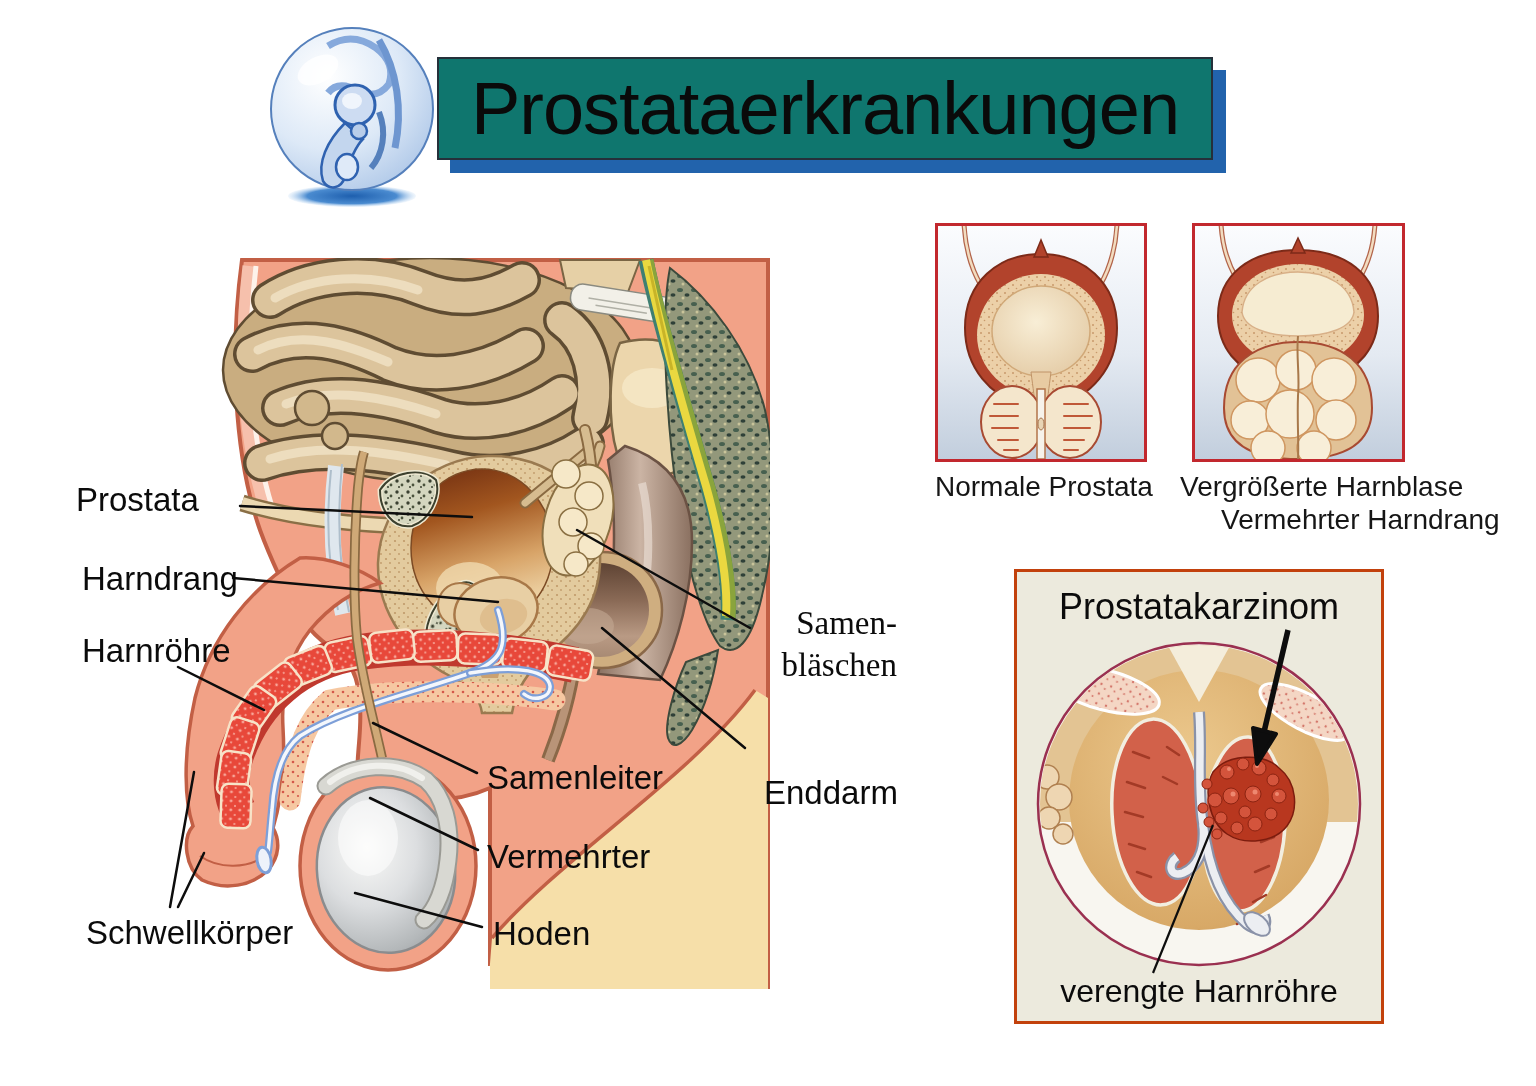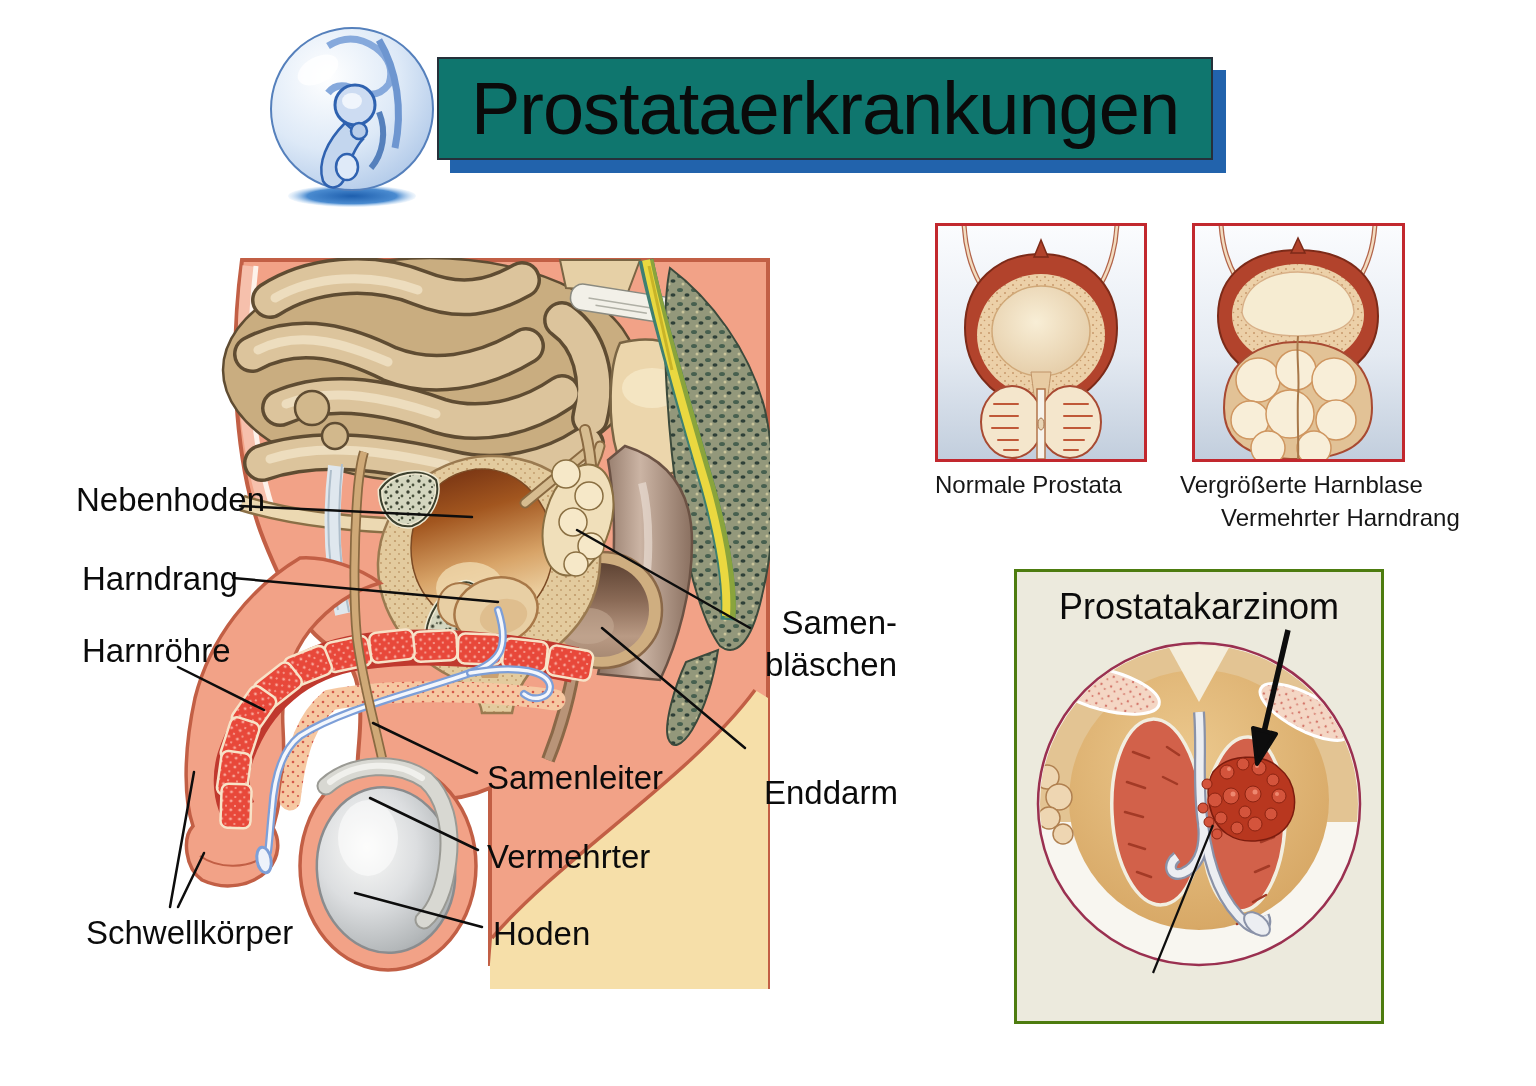--- a/index.html
+++ b/index.html
@@ -11,28 +11,28 @@
   
   #title-box{
     left:437px;top:57px;width:776px;height:103px;box-sizing:border-box;
     background:#0f766e;border:2px solid #25303a;
     box-shadow:13px 13px 0 0 #2263ac;
     display:flex;align-items:center;justify-content:center;
   }
   #title-box .t{font-size:74px;letter-spacing:-1px;color:#0a0a0a;white-space:nowrap;}
   
   .lbl{font-size:33px;line-height:1.25;color:#0b0b0b;white-space:nowrap;}
-  .lbl2{font-size:33px;line-height:1.28;color:#0b0b0b;text-align:right;}
+  .lbl2{font-size:33px;line-height:1.28;color:#0b0b0b;text-align:right;font-family:Liberation Serif, serif;}
   
   .frame{box-sizing:border-box;border:3px solid #c2282e;background:#fff;}
-  .cap{font-size:24px;color:#161616;white-space:nowrap;}
+  .cap{font-size:28px;color:#161616;text-align:center;white-space:nowrap;}
   
   #carc-box{
     left:1014px;top:569px;width:370px;height:455px;box-sizing:border-box;
-    border:3px solid #4d7c0f;background:#eceadd;
+    border:3px solid #c2410c;background:#eceadd;
   }
   #carc-title{left:0;top:14px;width:364px;text-align:center;font-size:36px;color:#0b0b0b;}
   #carc-label{left:0;top:401px;width:364px;text-align:center;font-size:32px;color:#0b0b0b;}
   svg{display:block;}
 </style>
 </head>
 <body>
 
 <svg class="abs" style="left:266px;top:18px" width="172" height="192" viewBox="0 0 172 192" aria-hidden="true">
   <defs>
@@ -308,21 +308,21 @@
     <path d="M40,649 L64,514"></path>
     <path d="M48,649 L74,595"></path>
     <path d="M347,515 L243,465"></path>
     <path d="M348,592 L240,540"></path>
     <path d="M352,669 L225,635"></path>
     <path d="M447,272 L620,370"></path>
     <path d="M472,370 L615,490"></path>
   </g>
 </svg>
 
-<div class="abs lbl" style="left:76px;top:479px">Nebenhoden</div>
+<div class="abs lbl" style="left:76px;top:479px">Prostata</div>
 <div class="abs lbl" style="left:82px;top:558px">Harndrang</div>
 <div class="abs lbl" style="left:82px;top:630px">Harnröhre</div>
 <div class="abs lbl" style="left:86px;top:912px">Schwellkörper</div>
 <div class="abs lbl" style="left:487px;top:757px">Samenleiter</div>
 <div class="abs lbl" style="left:487px;top:836px">Vermehrter</div>
 <div class="abs lbl" style="left:493px;top:913px">Hoden</div>
 <div class="abs lbl2" style="left:763px;top:602px;width:134px">
   <div>Samen-</div>
   <div>bläschen</div>
 </div>
@@ -485,13 +485,14 @@
             <circle cx="200" cy="262" r="5"></circle>
         </g>
       </g>
     </g>
     <g>
       <path d="M271,58 L247,160" stroke="#0d0d0d" stroke-width="5.5"></path>
       <polygon points="240,192 259,162 236,156" fill="#0d0d0d" stroke="#0d0d0d" stroke-width="4" stroke-linejoin="round"></polygon>
     </g>
     <path d="M196,253 L136,401" stroke="#0d0d0d" stroke-width="2.2"></path>
   </svg>
+  <div id="carc-label" class="abs">verengte Harnröhre</div>
 </div>
 
 </body></html>

